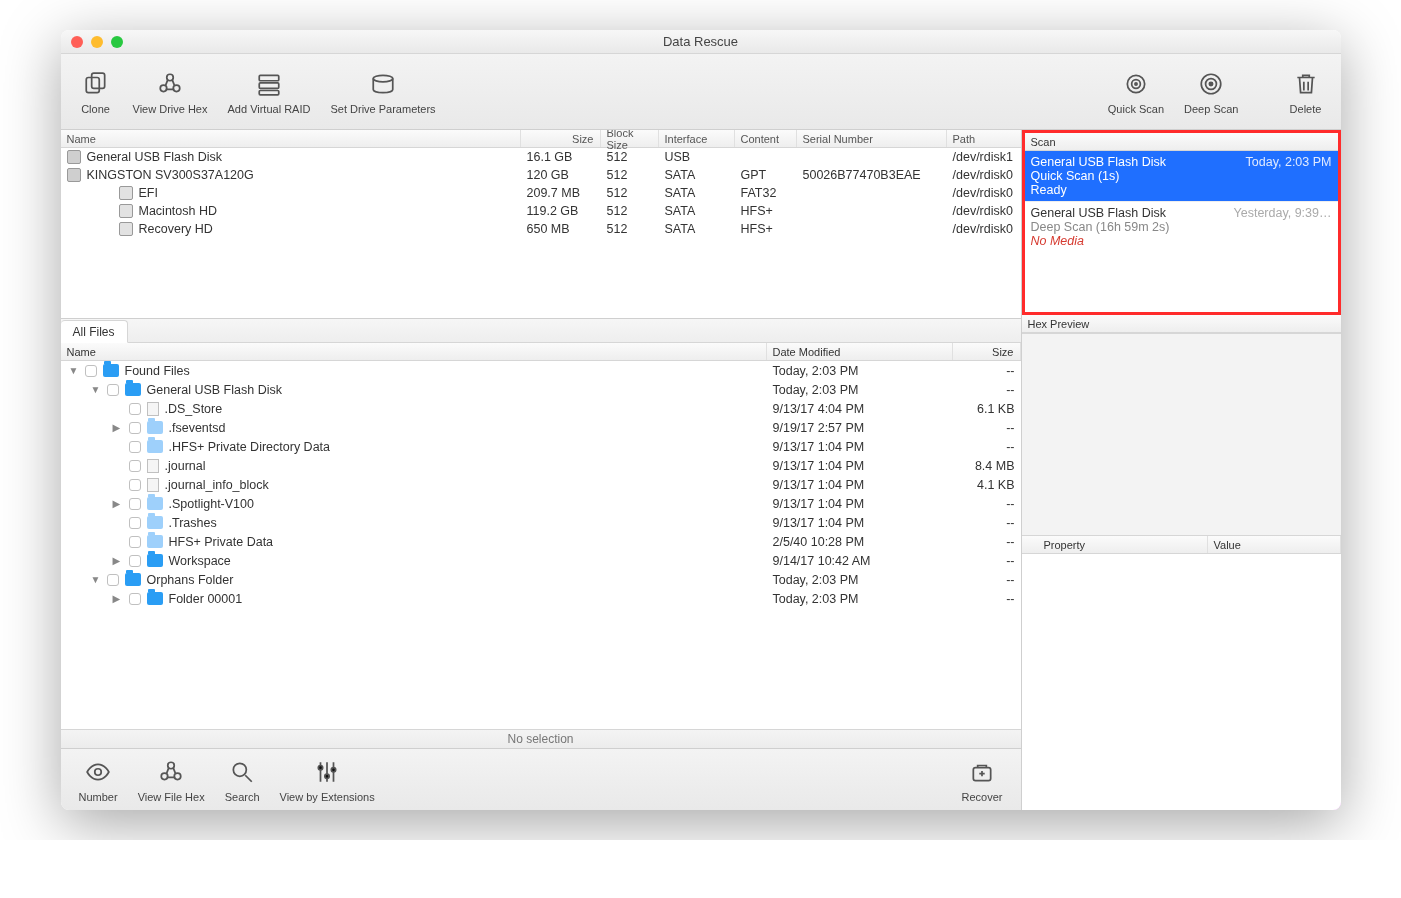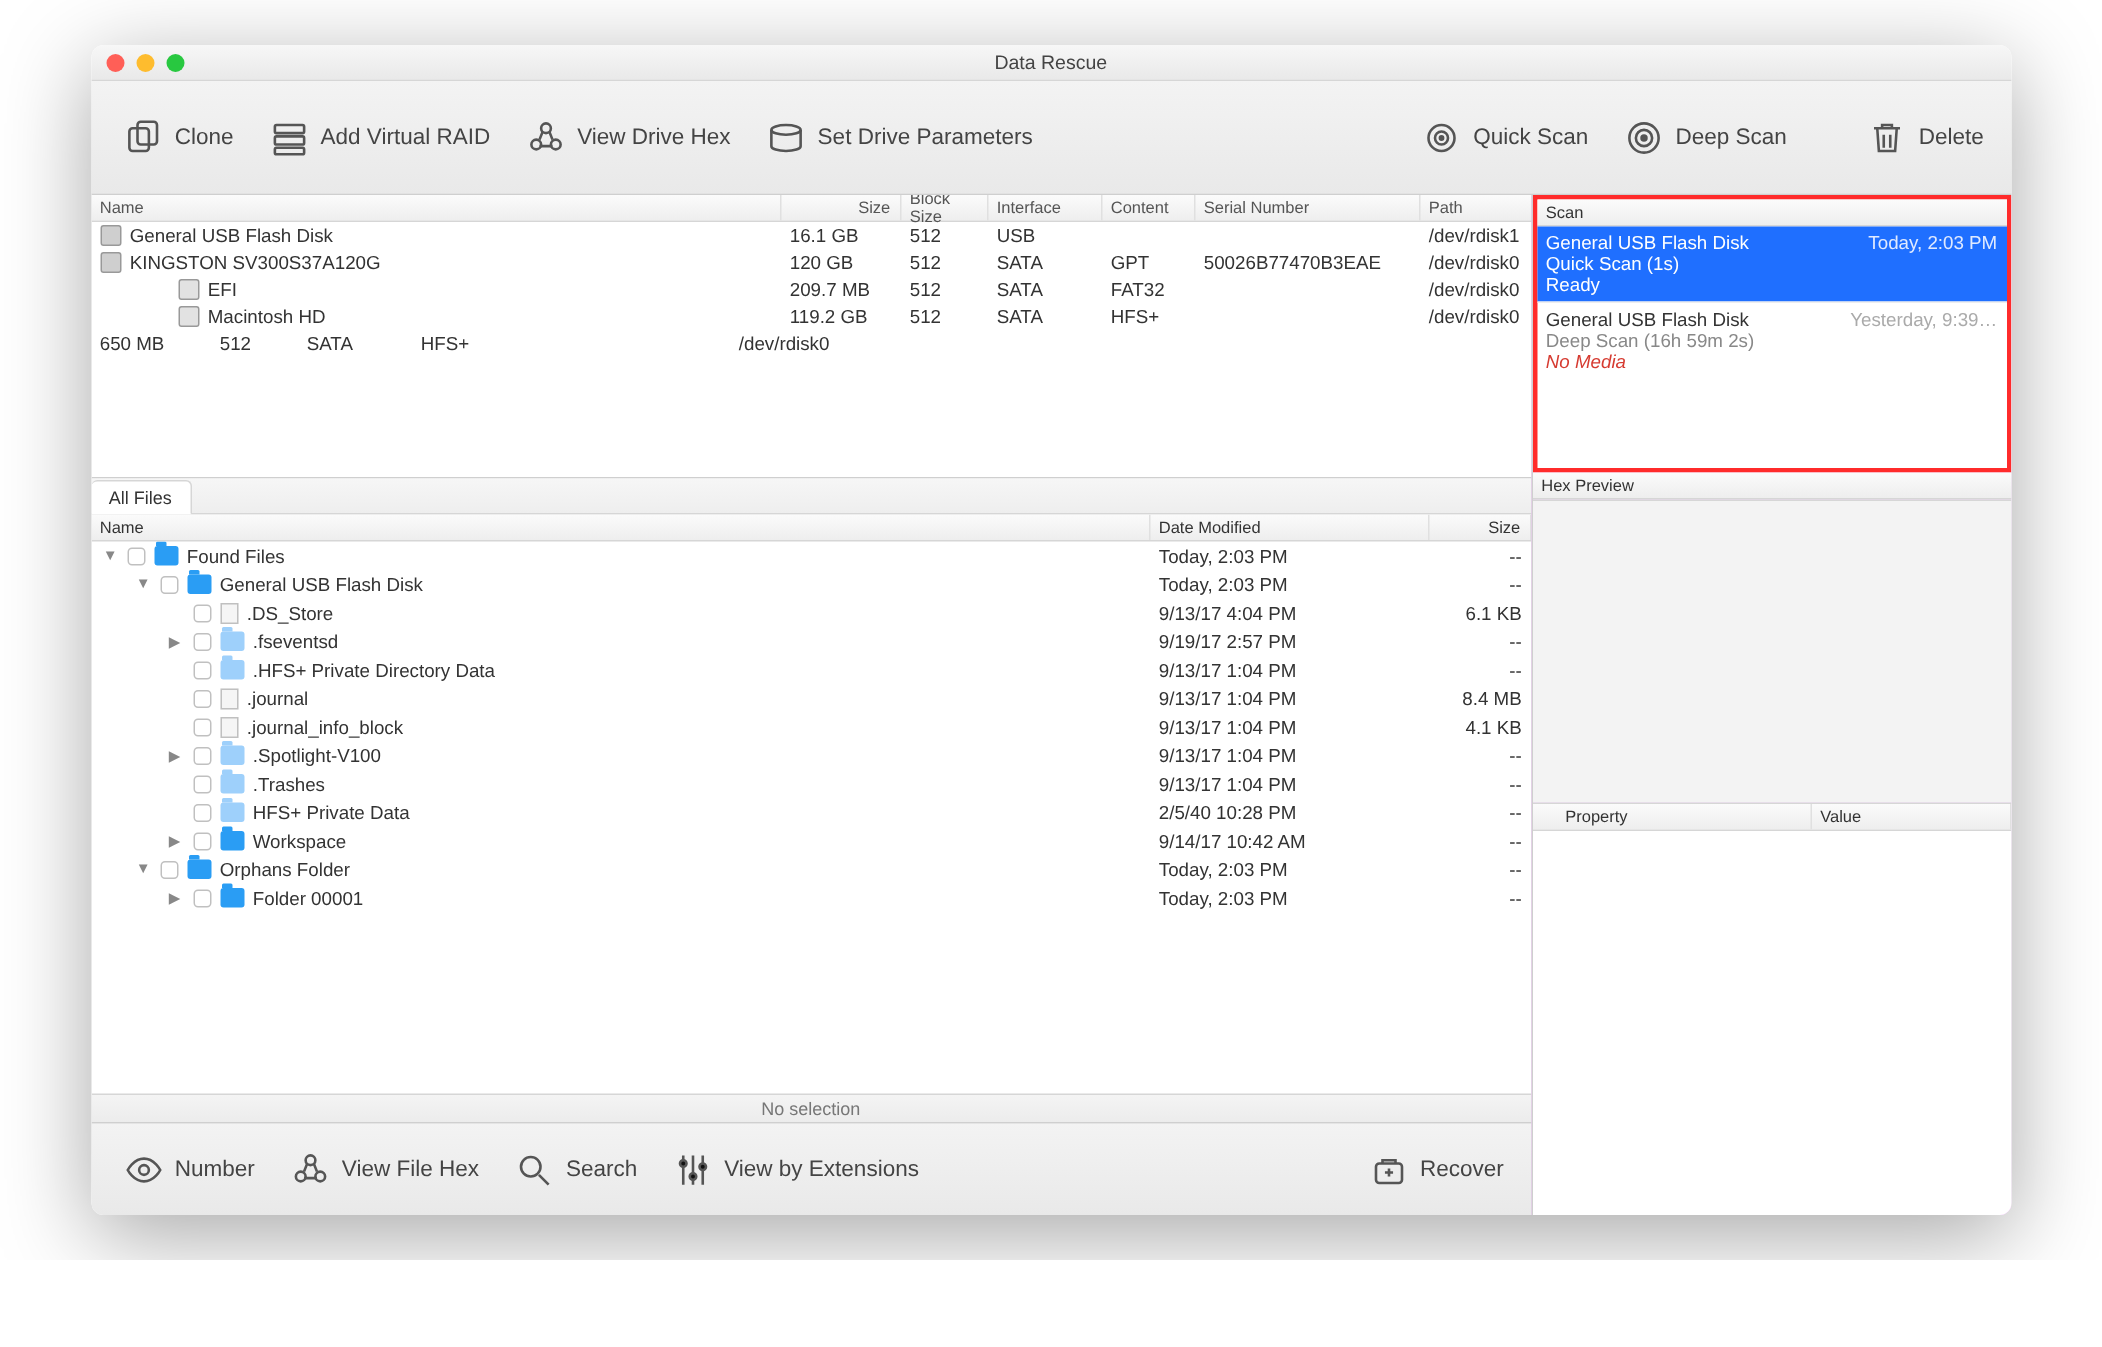--- a/index.html
+++ b/index.html
@@ -4,21 +4,21 @@
 <style>
   * { box-sizing: border-box; margin: 0; padding: 0; }
   body { font-family: -apple-system, "Helvetica Neue", Helvetica, Arial, sans-serif; font-size: 13px; color: #333; background:#fff; }
   .window { width: 1280px; height: 780px; margin: 30px auto; background: #fff; border-radius: 8px; box-shadow: 0 14px 60px rgba(0,0,0,0.35); overflow:hidden; display:flex; flex-direction:column; }
   .titlebar { height: 24px; background: linear-gradient(#f7f7f7,#e9e9e9); border-bottom:1px solid #d6d6d6; display:flex; align-items:center; position:relative; }
   .traffic { position:absolute; left:10px; display:flex; gap:8px; }
   .traffic span { width:12px; height:12px; border-radius:50%; display:inline-block; }
   .traffic .r { background:#ff5f57; } .traffic .y { background:#febc2e; } .traffic .g { background:#28c840; }
   .title { margin:0 auto; font-size:13px; color:#444; }
   .toolbar { height:76px; background: linear-gradient(#f3f3f3,#e9e9e9); border-bottom:1px solid #cfcfcf; display:flex; align-items:center; padding:0 8px; }
-  .tbtn { display:flex; flex-direction:row; align-items:center; justify-content:center; padding:4px 10px; cursor:default; font-size:15px; color:#444; gap:4px; }
+  .tbtn { display:flex; flex-direction:column; align-items:center; justify-content:center; padding:4px 10px; cursor:default; font-size:11px; color:#444; gap:4px; }
   .tbtn .ic { width:34px; height:30px; display:flex; align-items:center; justify-content:center; }
   .tbtn svg { width:30px; height:26px; stroke:#555; fill:none; stroke-width:1.6; }
   .tspacer { flex:1; }
 
   .body { flex:1; display:flex; overflow:hidden; }
   .left-col { flex:1; display:flex; flex-direction:column; min-width:0; }
   .right-col { width:320px; border-left:1px solid #cfcfcf; display:flex; flex-direction:column; background:#f0abfc;justify-content:center; }
 
   .drives { border-bottom:1px solid #cfcfcf; }
   .thead { display:flex; height:18px; background:linear-gradient(#fbfbfb,#eee); border-bottom:1px solid #d6d6d6; font-size:11px; color:#555; align-items:center; }
@@ -102,37 +102,37 @@
           <svg viewBox="0 0 24 24">
             <rect x="3" y="6" width="12" height="14" rx="2"></rect>
             <rect x="8" y="2" width="12" height="14" rx="2"></rect>
           </svg>
         </div>
       <span>Clone</span>
     </div>
     <div class="tbtn">
       <div class="ic">
           <svg viewBox="0 0 24 24">
-            <rect x="3" y="4" width="18" height="5" rx="1"></rect>
-            <rect x="3" y="11" width="18" height="5" rx="1"></rect>
-            <rect x="3" y="18" width="18" height="4" rx="1"></rect>
-          </svg>
-        </div>
-      <span>Add Virtual RAID</span>
-    </div>
-    <div class="tbtn">
-      <div class="ic">
-          <svg viewBox="0 0 24 24">
             <circle cx="12" cy="6" r="3"></circle>
             <circle cx="6" cy="16" r="3"></circle>
             <circle cx="18" cy="16" r="3"></circle>
             <path d="M10 8l-2 5M14 8l2 5M8 17h8"></path>
           </svg>
         </div>
       <span>View Drive Hex</span>
+    </div>
+    <div class="tbtn">
+      <div class="ic">
+          <svg viewBox="0 0 24 24">
+            <rect x="3" y="4" width="18" height="5" rx="1"></rect>
+            <rect x="3" y="11" width="18" height="5" rx="1"></rect>
+            <rect x="3" y="18" width="18" height="4" rx="1"></rect>
+          </svg>
+        </div>
+      <span>Add Virtual RAID</span>
     </div>
     <div class="tbtn">
       <div class="ic">
           <svg viewBox="0 0 24 24">
             <ellipse cx="12" cy="7" rx="9" ry="3"></ellipse>
             <path d="M3 7v10c0 1.7 4 3 9 3s9-1.3 9-3V7"></path>
           </svg>
         </div>
       <span>Set Drive Parameters</span>
     </div>
@@ -226,20 +226,25 @@
                 <span>Macintosh HD</span>
               </div>
     <div class="col-size">119.2 GB</div>
     <div class="col-bs">512</div>
     <div class="col-iface">SATA</div>
     <div class="col-content">HFS+</div>
     <div class="col-serial"></div>
     <div class="col-path">/dev/rdisk0</div>
             </div>
             <div class="trow indent-1">
+    <div class="col-name">
+                <span class="sp" style="width:20px"></span>
+                <span class="disk-ic sub"></span>
+                <span>Recovery HD</span>
+              </div>
     <div class="col-size">650 MB</div>
     <div class="col-bs">512</div>
     <div class="col-iface">SATA</div>
     <div class="col-content">HFS+</div>
     <div class="col-serial"></div>
     <div class="col-path">/dev/rdisk0</div>
             </div>
           </div>
         <div style="height:80px"></div>
       </div>

